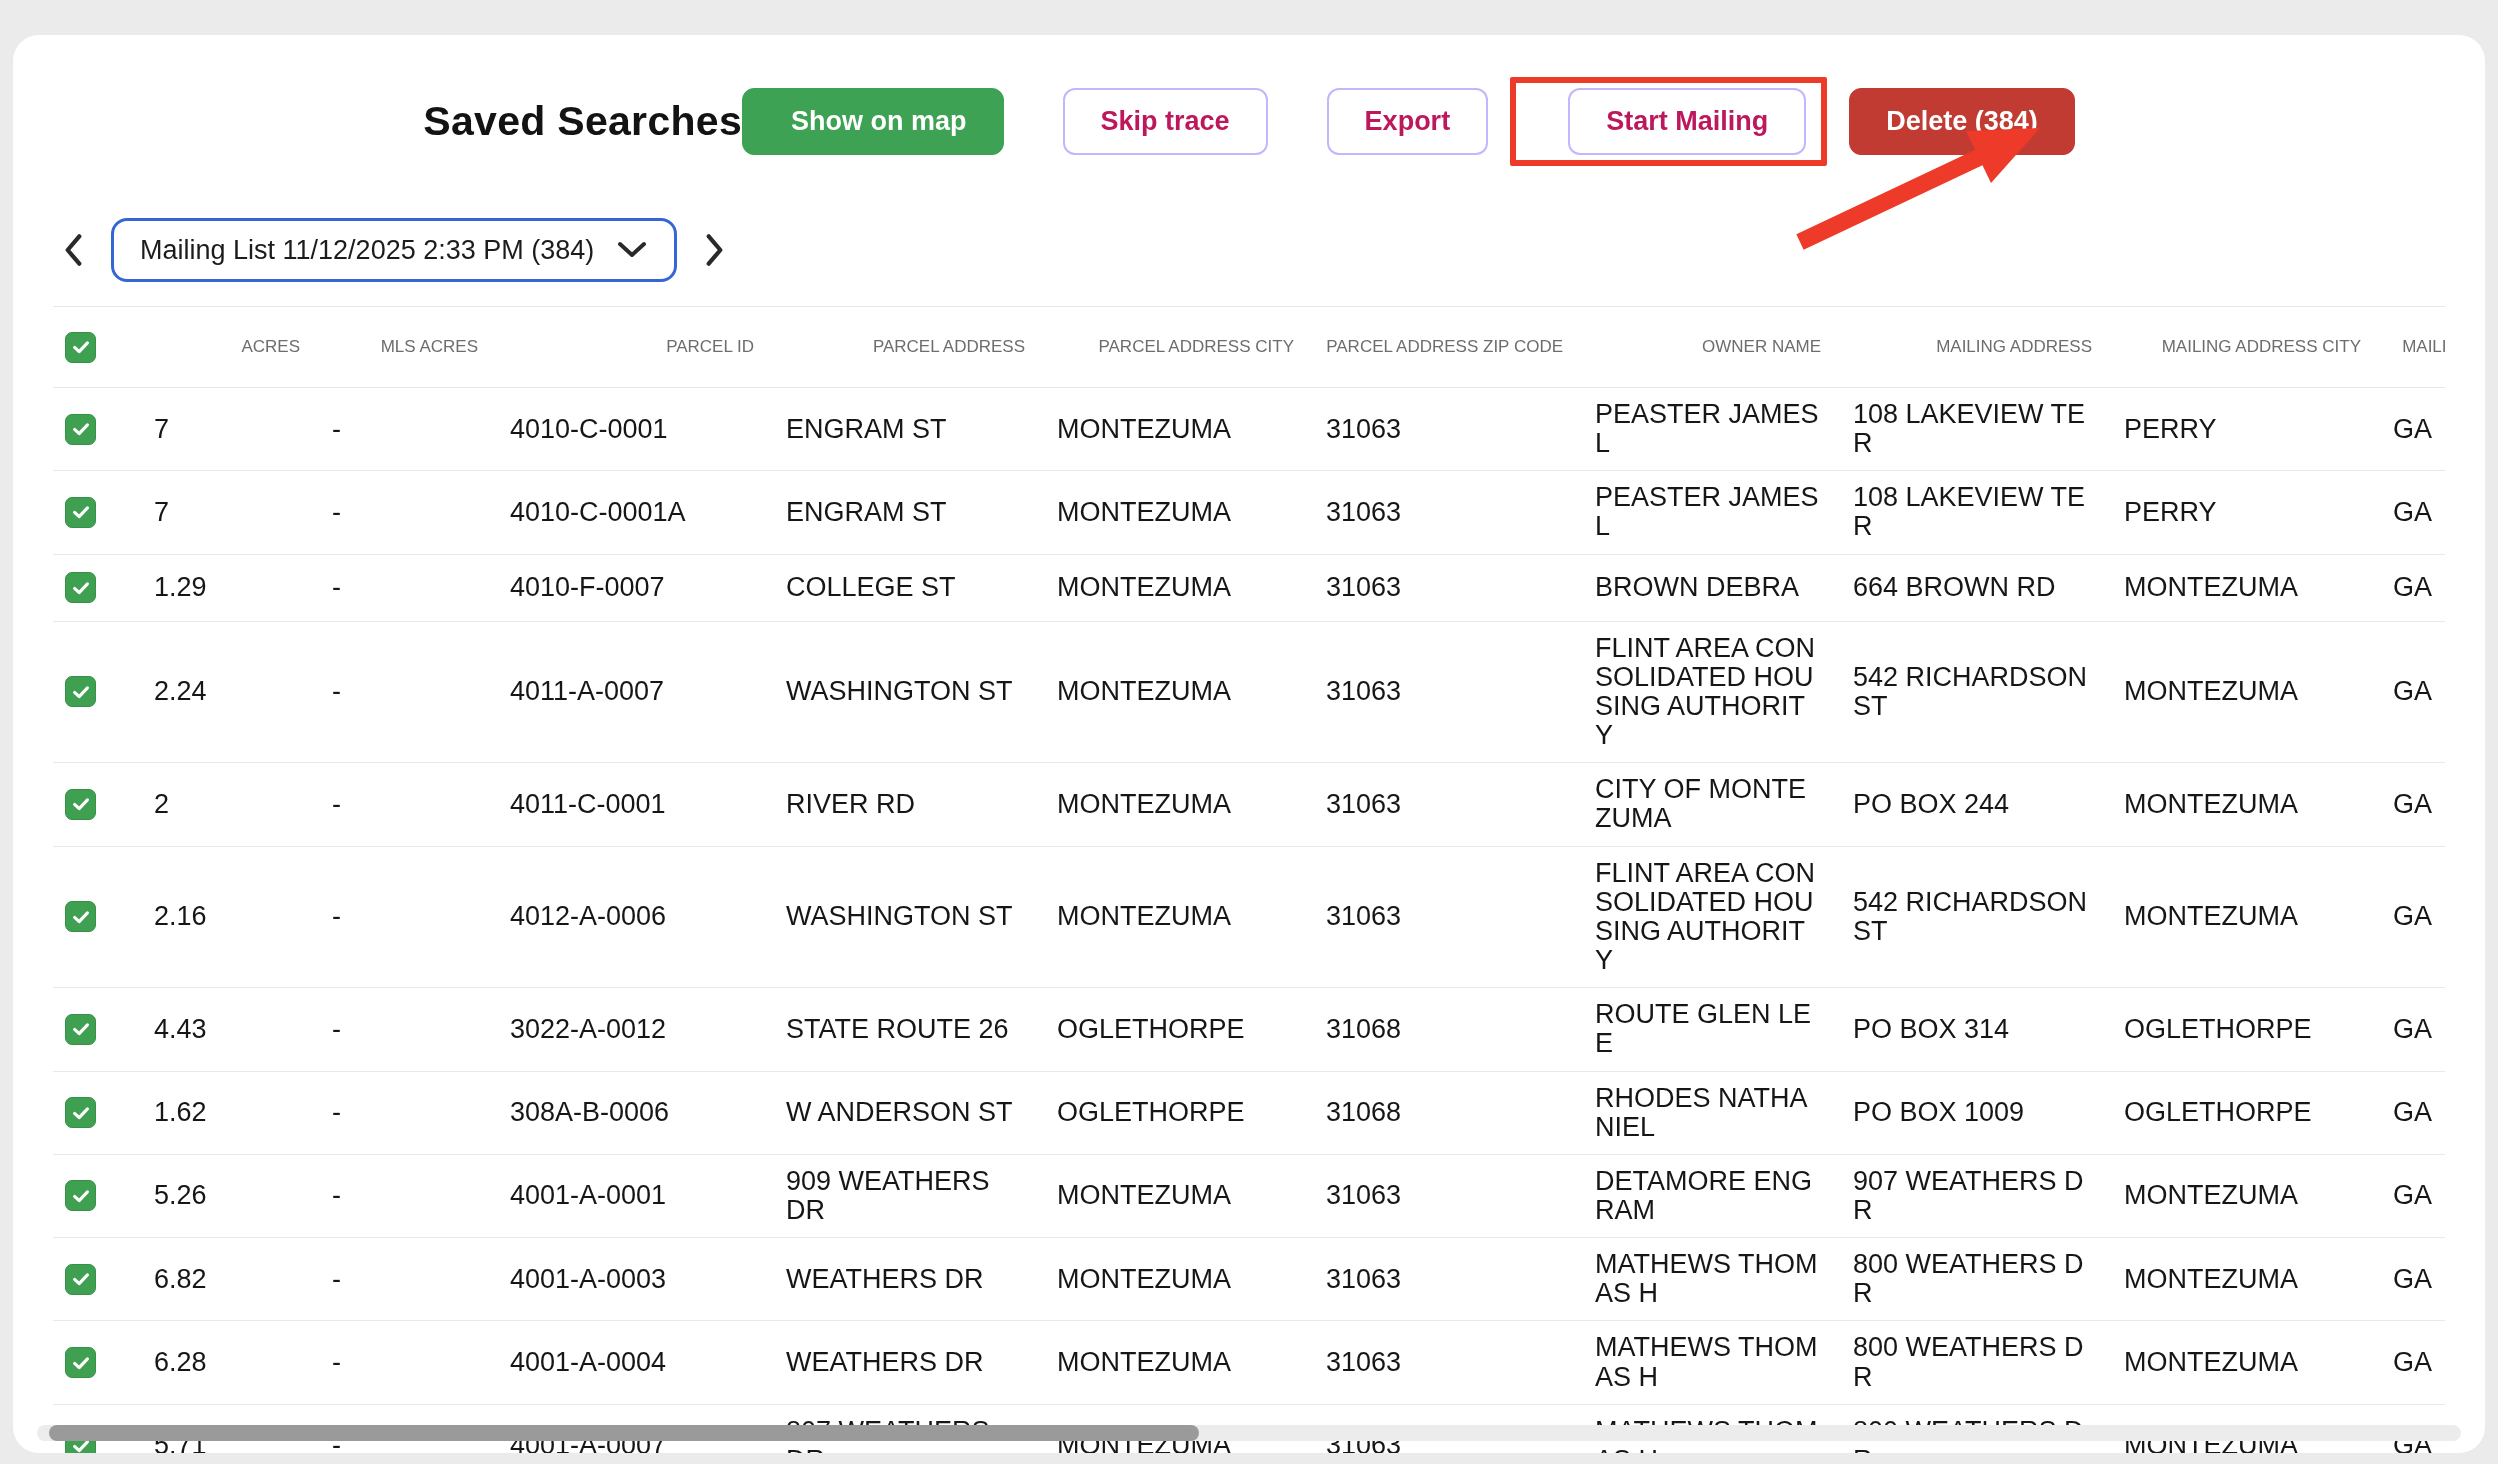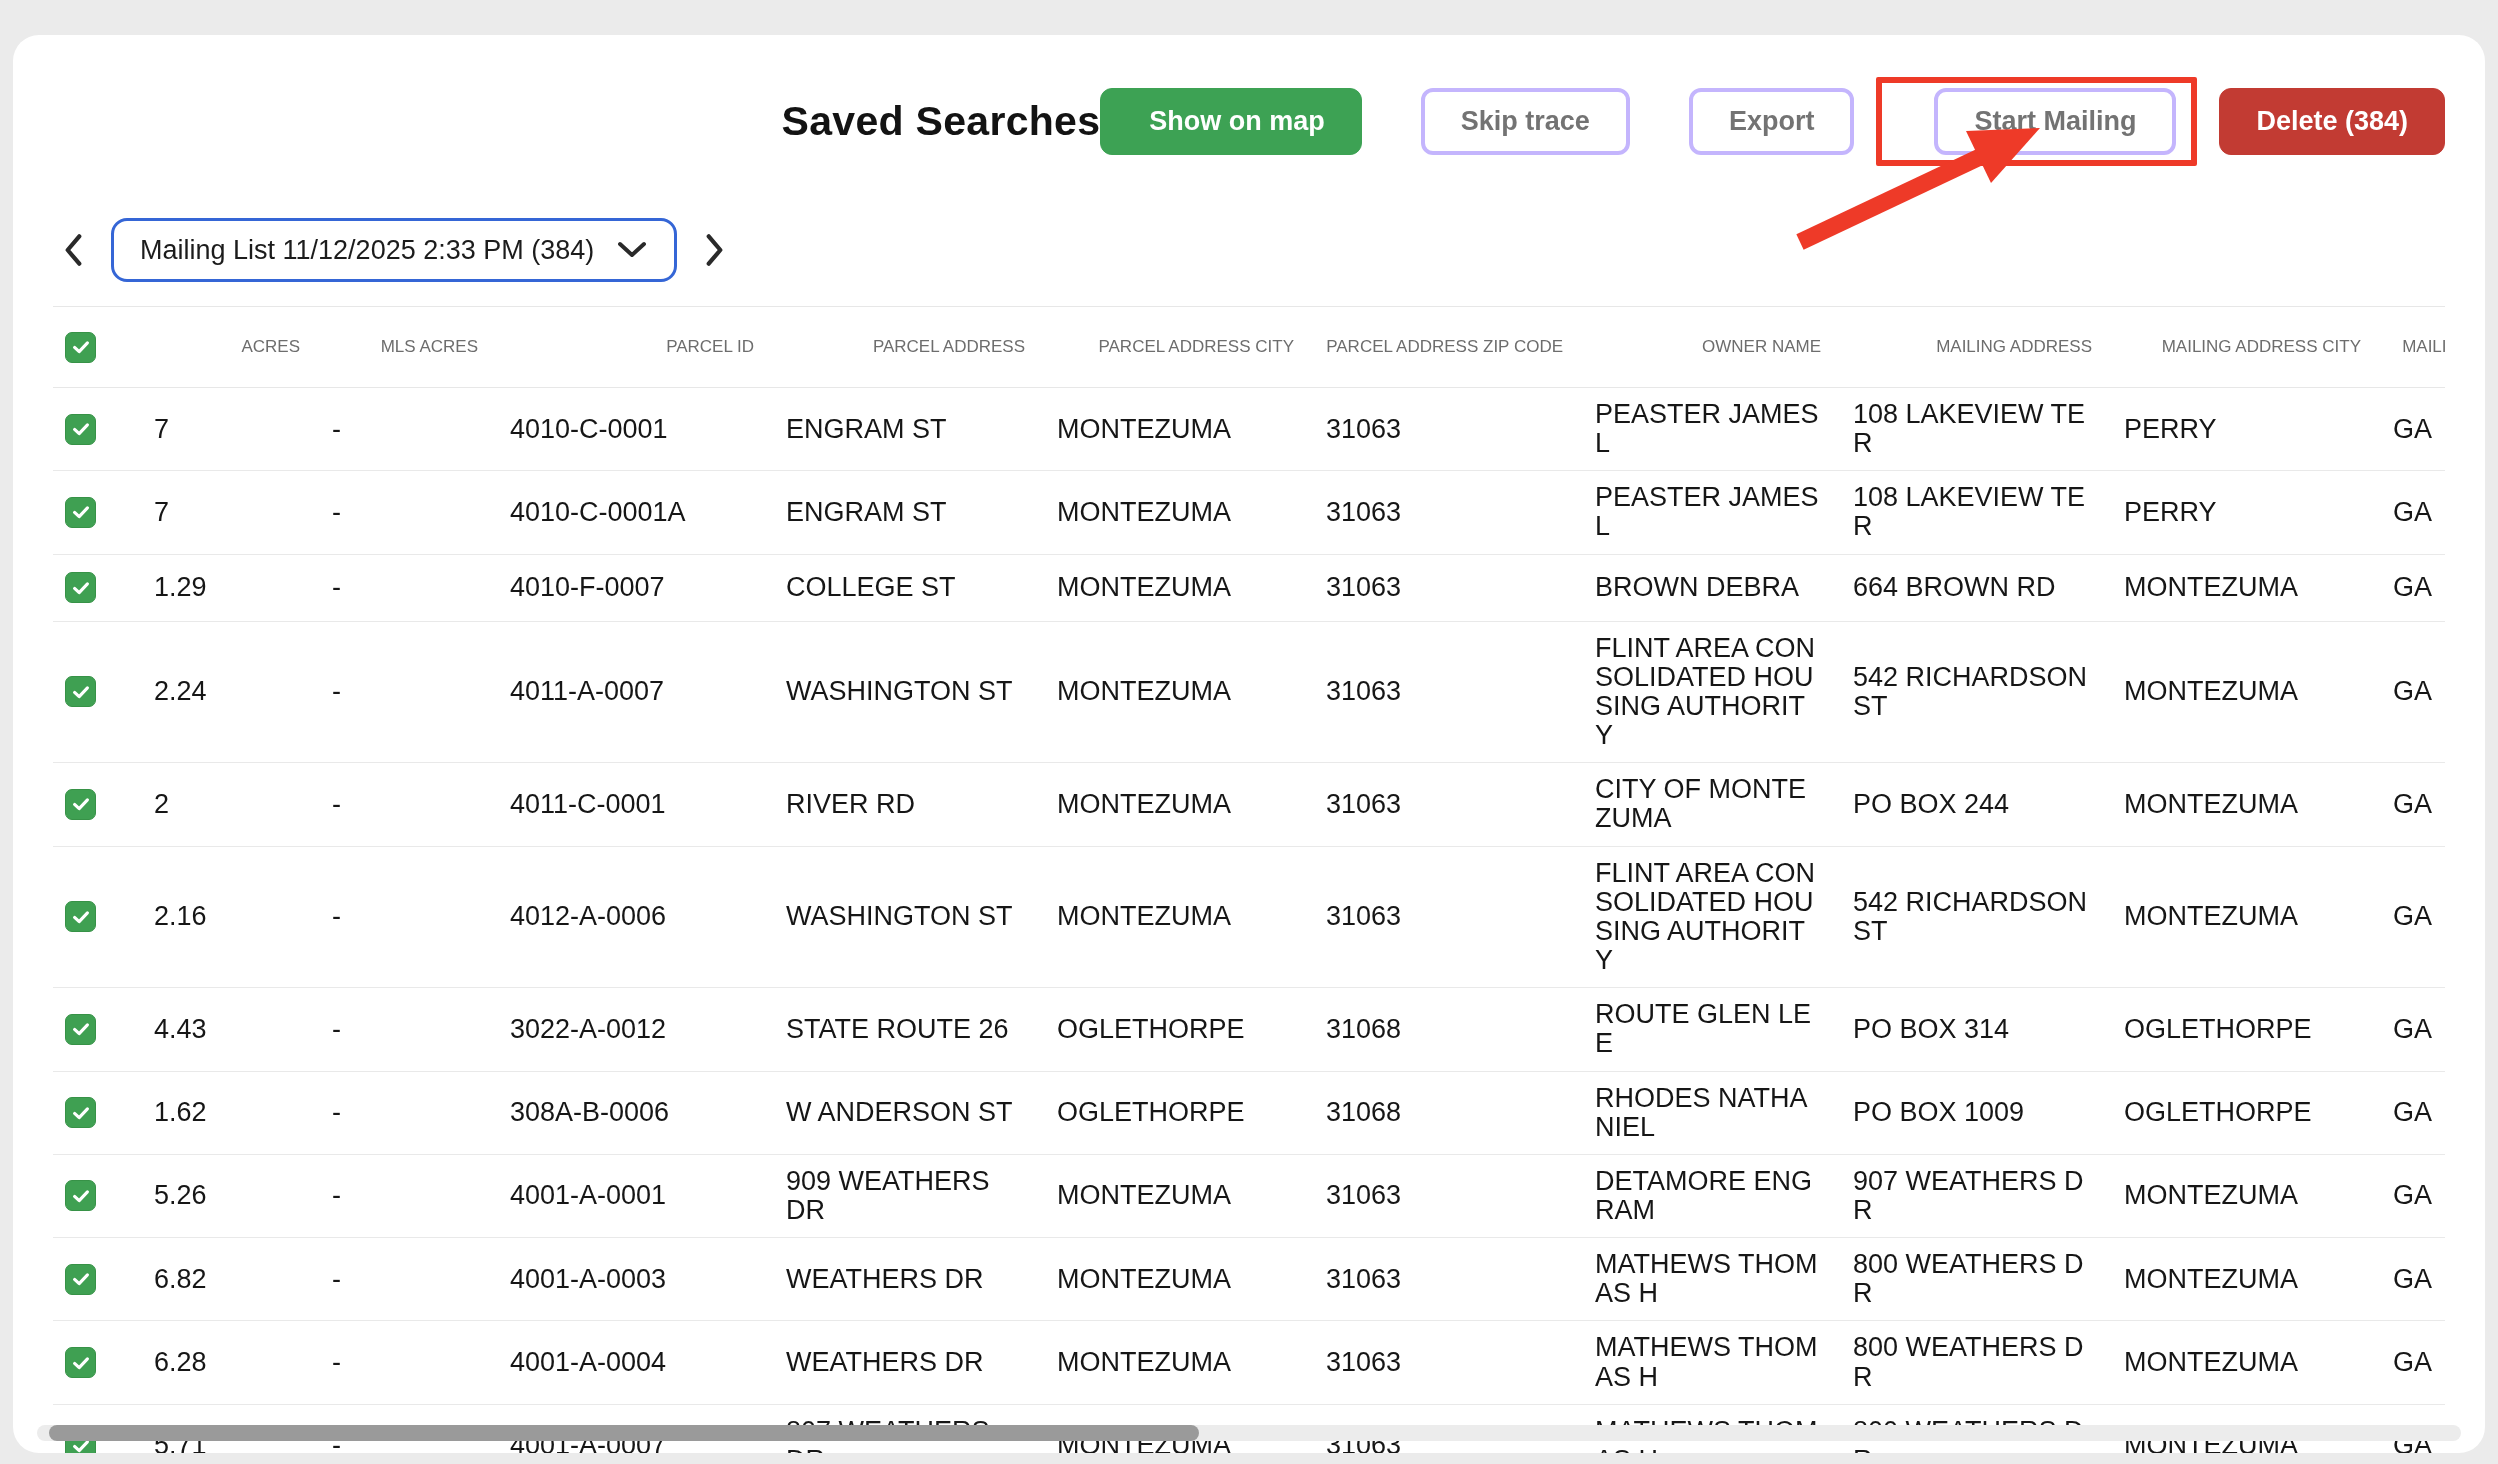--- a/index.html
+++ b/index.html
@@ -6,29 +6,29 @@
   body{
     width:2498px;height:1464px;position:relative;overflow:hidden;
     background:#ebebeb;
     font-family:"Liberation Sans", sans-serif;
   }
   .card{
     position:absolute;left:13px;top:35px;width:2472px;height:1418px;
     background:#ffffff;border-radius:26px;box-sizing:border-box;
     padding:42px 40px 0 40px;overflow:hidden;
   }
-  .header-row{display:flex;justify-content:flex-end;align-items:center;}
+  .header-row{display:flex;justify-content:center;align-items:center;}
   h1{margin:0;font-size:41px;font-weight:800;color:#131313;letter-spacing:.3px;}
   .toolbar{display:flex;align-items:center;gap:22px;}
   .btn{
     height:67px;border-radius:12px;font-size:27px;font-weight:600;
     padding:0 36px;cursor:pointer;font-family:inherit;white-space:nowrap;
   }
   .btn-green{background:#3da254;border:1px solid #3da254;color:#ffffff;padding-left:48px;}
-  .btn-outline{background:#ffffff;border:4px solid #c4b5fd;color:#737373;margin-left:37px;}
+  .btn-outline{background:#ffffff;border:2px solid #c4b5fd;color:#be185d;margin-left:37px;}
   .btn-red{background:#c23b33;border:1px solid #c23b33;color:#ffffff;}
   .highlight-box{border:6px solid #ee3a28;border-radius:2px;padding:5px 15px;display:flex;align-items:center;}
   .nav-row{display:flex;align-items:center;gap:16px;margin-top:52px;}
   .icon-btn{background:none;border:none;padding:4px 8px;cursor:pointer;display:flex;align-items:center;}
   .dropdown{
     display:flex;align-items:center;gap:22px;border:3px solid #3566d6;border-radius:16px;
     height:58px;padding:0 26px;font-size:27px;color:#1c1c1c;cursor:pointer;background:#fff;
   }
   .table-wrap{margin-top:24px;overflow:hidden;width:2392px;}
   table{border-collapse:collapse;table-layout:fixed;width:2582px;}

